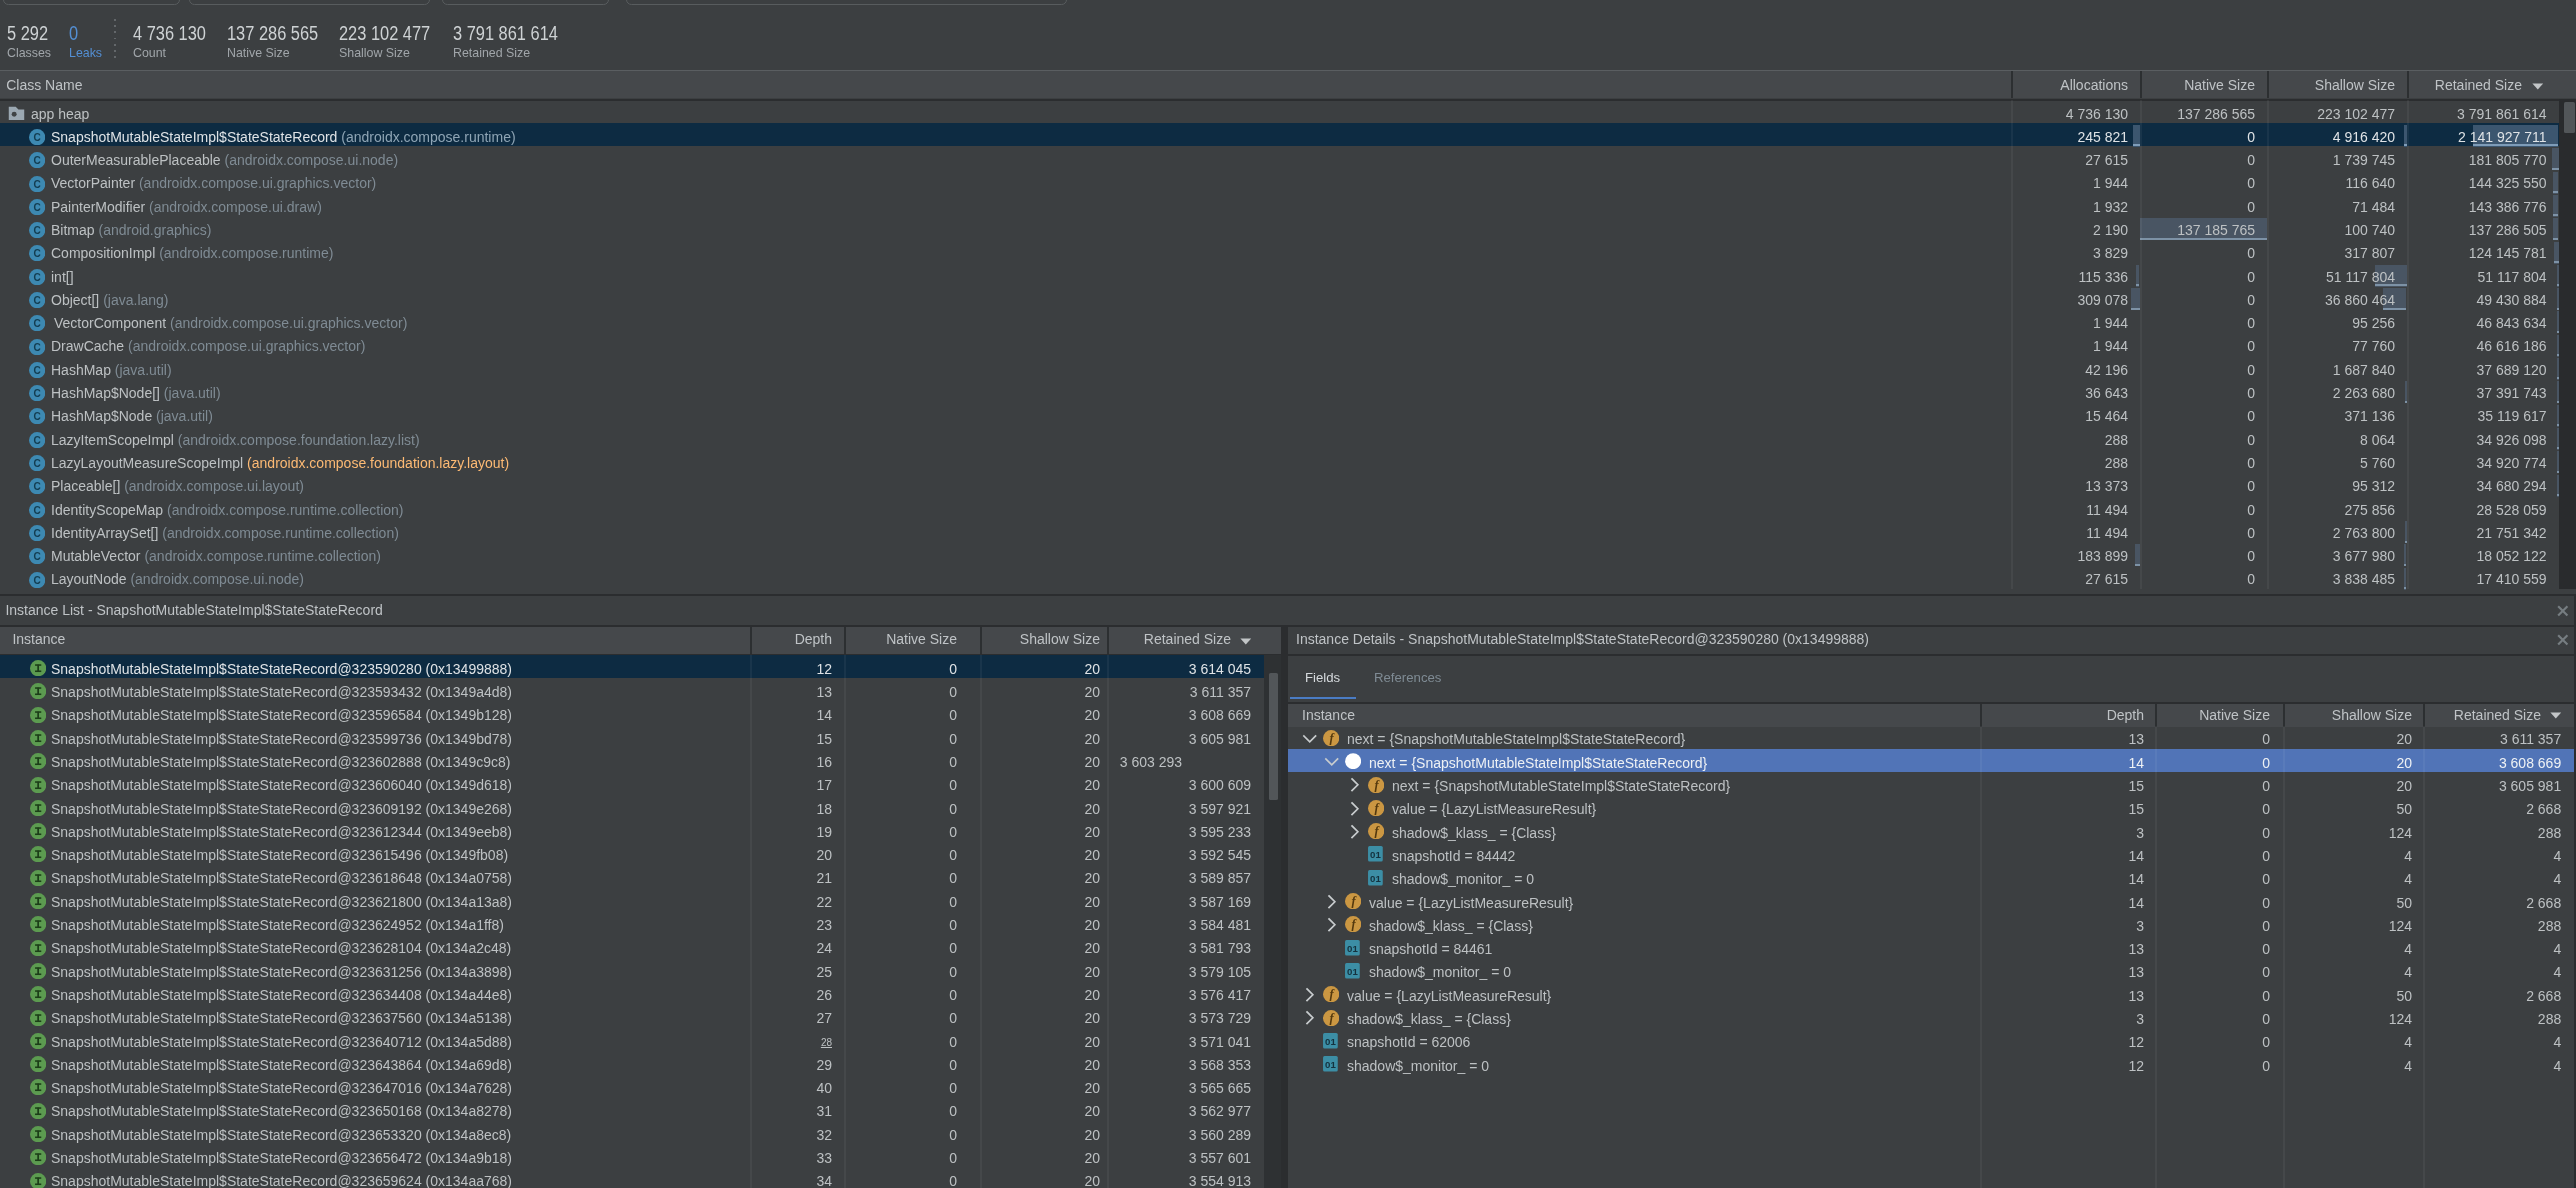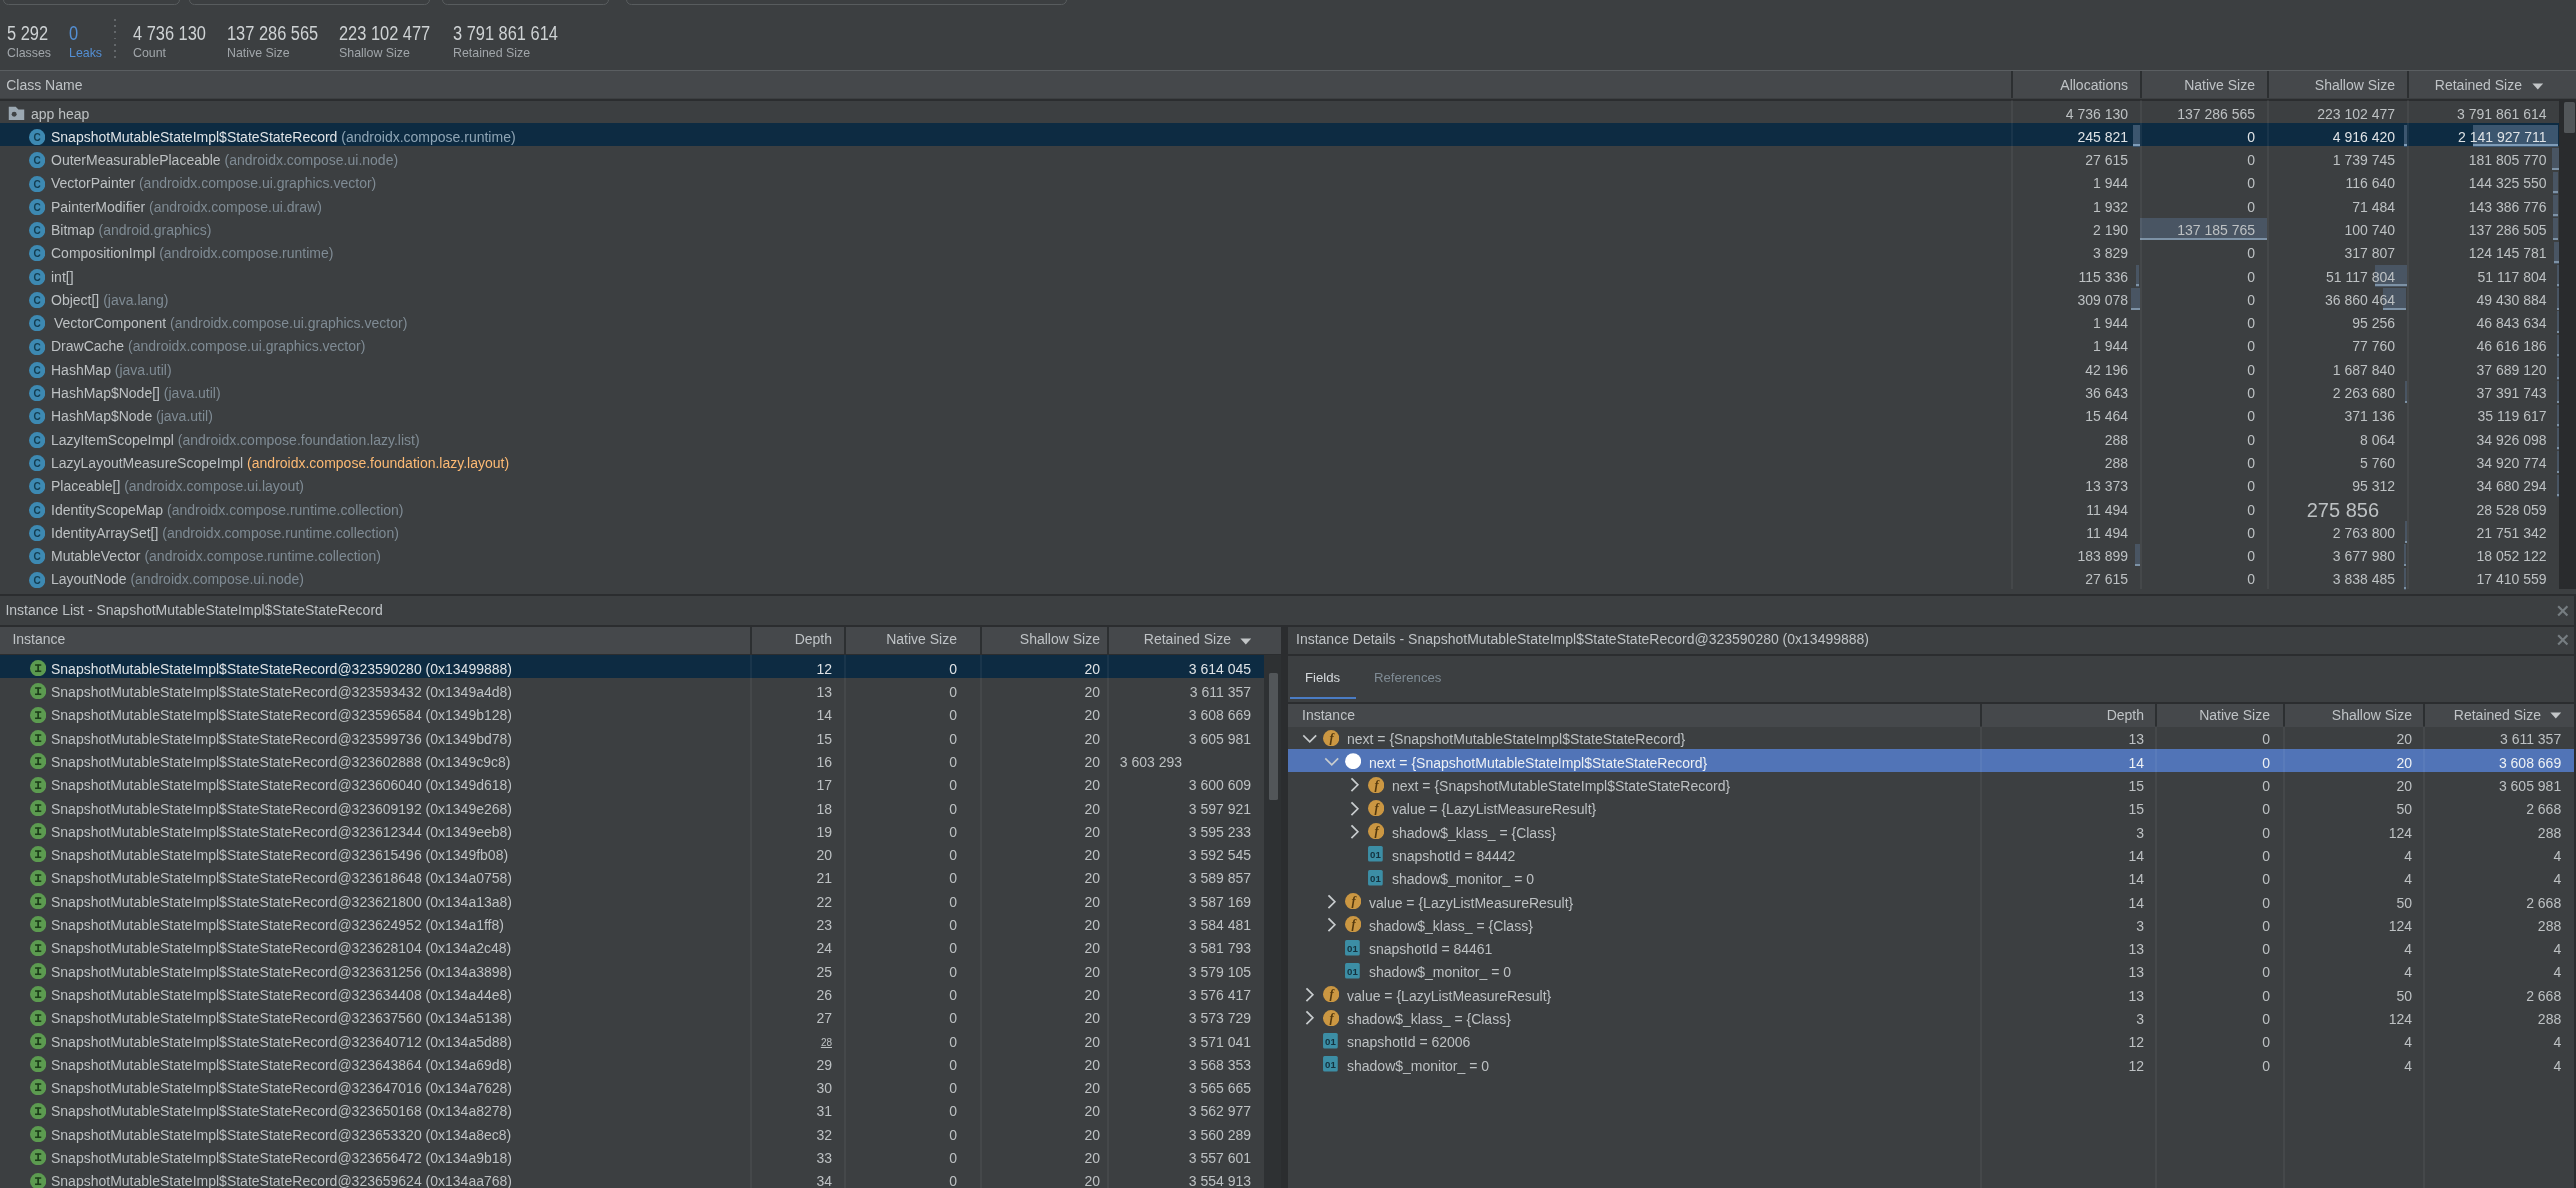--- a/index.html
+++ b/index.html
@@ -234,21 +234,21 @@
 <div class="a" style="right:321px;top:475px;font-size:14px;line-height:23px;color:#bdc1c3;text-align:right;">0</div>
 <div class="a" style="right:181px;top:475px;font-size:14px;line-height:23px;color:#bdc1c3;text-align:right;">95 312</div>
 <div class="a" style="right:29.5px;top:475px;font-size:14px;line-height:23px;color:#bdc1c3;text-align:right;">34 680 294</div>
 <svg class="a" style="left:29px;top:502px" width="16.3" height="16.3" viewBox="0 0 21 21">
     <circle cx="10.5" cy="10.5" r="10.5" fill="#3d89b2"></circle>
     <text x="10.5" y="15.2" font-family="Liberation Sans" font-size="13" font-weight="600" fill="#123c50" text-anchor="middle">C</text>
   </svg>
 <div class="a" style="left:51px;top:499px;font-size:14px;line-height:23px;color:#bdc1c3;">IdentityScopeMap <span style="color:#7f8b94">(androidx.compose.runtime.collection)</span></div>
 <div class="a" style="right:448px;top:499px;font-size:14px;line-height:23px;color:#bdc1c3;text-align:right;">11 494</div>
 <div class="a" style="right:321px;top:499px;font-size:14px;line-height:23px;color:#bdc1c3;text-align:right;">0</div>
-<div class="a" style="right:197px;top:499px;font-size:20px;line-height:23px;color:#bdc1c3;text-align:center;">275 856</div>
+<div class="a" style="right:181px;top:499px;font-size:14px;line-height:23px;color:#bdc1c3;text-align:center;">275 856</div>
 <div class="a" style="right:29.5px;top:499px;font-size:14px;line-height:23px;color:#bdc1c3;text-align:right;">28 528 059</div>
 <div class="a" style="left:2405px;top:521px;width:1.6px;height:22px;background:#495563;"></div>
 <div class="a" style="left:2405px;top:541px;width:1.6px;height:1.9px;background:#7d92a6;"></div>
 <svg class="a" style="left:29px;top:525px" width="16.3" height="16.3" viewBox="0 0 21 21">
     <circle cx="10.5" cy="10.5" r="10.5" fill="#3d89b2"></circle>
     <text x="10.5" y="15.2" font-family="Liberation Sans" font-size="13" font-weight="600" fill="#123c50" text-anchor="middle">C</text>
   </svg>
 <div class="a" style="left:51px;top:522px;font-size:14px;line-height:23px;color:#bdc1c3;">IdentityArraySet[] <span style="color:#7f8b94">(androidx.compose.runtime.collection)</span></div>
 <div class="a" style="right:448px;top:522px;font-size:14px;line-height:23px;color:#bdc1c3;text-align:right;">11 494</div>
 <div class="a" style="right:321px;top:522px;font-size:14px;line-height:23px;color:#bdc1c3;text-align:right;">0</div>
@@ -503,21 +503,21 @@
 <div class="a" style="right:1619px;top:1054px;font-size:14px;line-height:23px;color:#bdc1c3;text-align:right;">0</div>
 <div class="a" style="right:1476px;top:1054px;font-size:14px;line-height:23px;color:#bdc1c3;text-align:right;">20</div>
 <div class="a" style="right:1325px;top:1054px;font-size:14px;line-height:23px;color:#bdc1c3;text-align:right;">3 568 353</div>
 <svg class="a" style="left:29.5px;top:1079px" width="16.3" height="16.3" viewBox="0 0 21 21">
     <circle cx="10.5" cy="10.5" r="10.5" fill="#5c9b50"></circle>
     <rect x="6.5" y="5.5" width="8" height="2" fill="#1c3e18"></rect>
     <rect x="6.5" y="13.5" width="8" height="2" fill="#1c3e18"></rect>
     <rect x="9.4" y="6" width="2.2" height="9" fill="#1c3e18"></rect>
   </svg>
 <div class="a" style="left:51px;top:1077px;font-size:14px;line-height:23px;color:#bdc1c3;">SnapshotMutableStateImpl$StateStateRecord@323647016 (0x134a7628)</div>
-<div class="a" style="right:1744px;top:1077px;font-size:14px;line-height:23px;color:#bdc1c3;text-align:right;">30</div>
+<div class="a" style="right:1744px;top:1077px;font-size:14px;line-height:23px;color:#bdc1c3;text-align:right;">40</div>
 <div class="a" style="right:1619px;top:1077px;font-size:14px;line-height:23px;color:#bdc1c3;text-align:right;">0</div>
 <div class="a" style="right:1476px;top:1077px;font-size:14px;line-height:23px;color:#bdc1c3;text-align:right;">20</div>
 <div class="a" style="right:1325px;top:1077px;font-size:14px;line-height:23px;color:#bdc1c3;text-align:right;">3 565 665</div>
 <svg class="a" style="left:29.5px;top:1103px" width="16.3" height="16.3" viewBox="0 0 21 21">
     <circle cx="10.5" cy="10.5" r="10.5" fill="#5c9b50"></circle>
     <rect x="6.5" y="5.5" width="8" height="2" fill="#1c3e18"></rect>
     <rect x="6.5" y="13.5" width="8" height="2" fill="#1c3e18"></rect>
     <rect x="9.4" y="6" width="2.2" height="9" fill="#1c3e18"></rect>
   </svg>
 <div class="a" style="left:51px;top:1100px;font-size:14px;line-height:23px;color:#bdc1c3;">SnapshotMutableStateImpl$StateStateRecord@323650168 (0x134a8278)</div>

